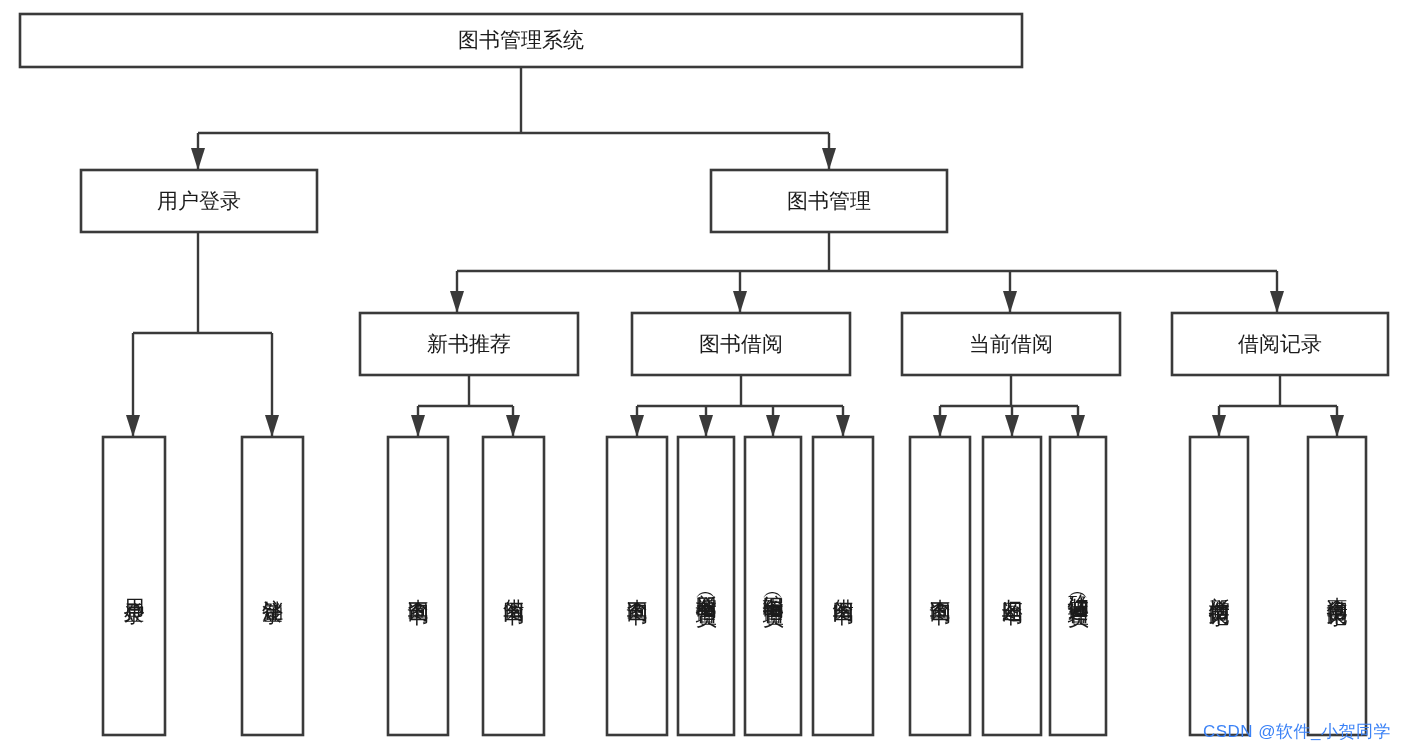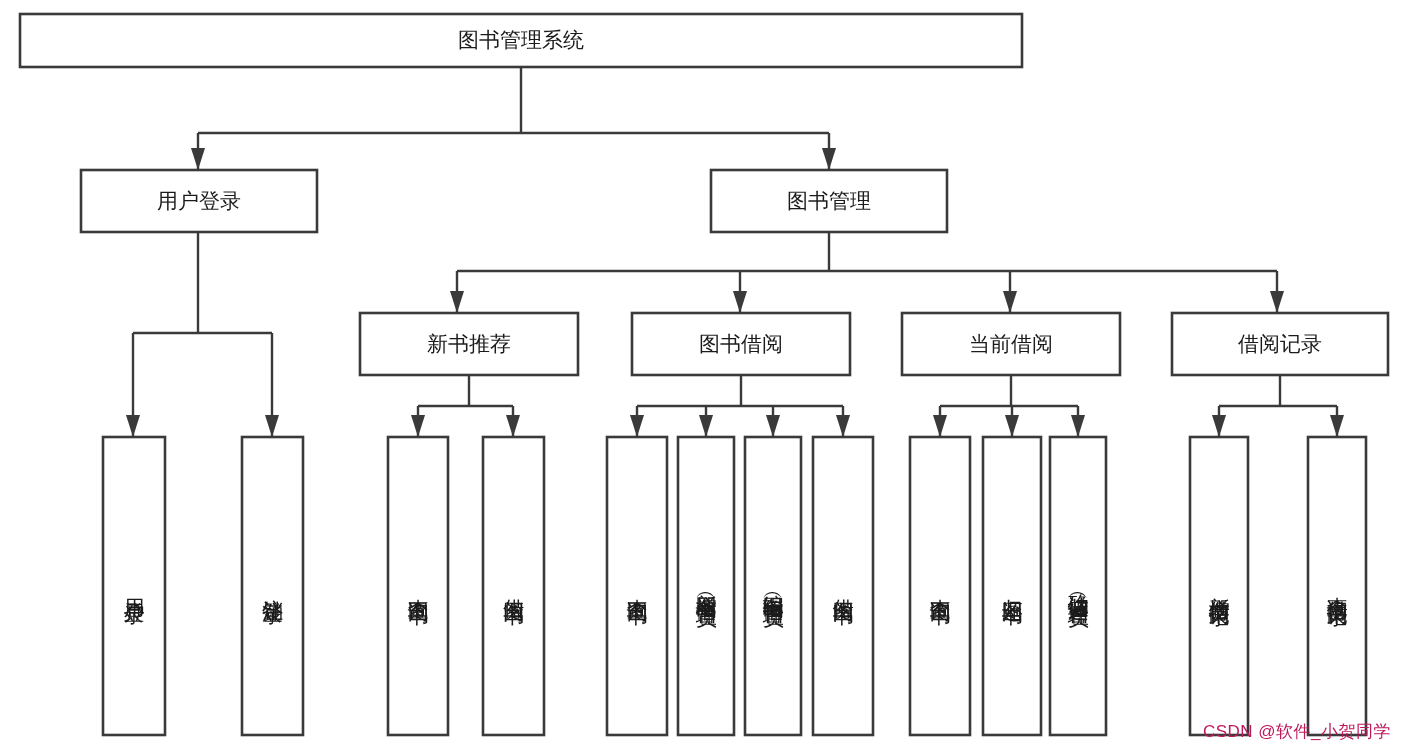--- a/index.html
+++ b/index.html
@@ -65,21 +65,21 @@
     align-items: center;
     justify-content: center;
     pointer-events: none;
   }
   .watermark {
     position: absolute;
     right: 14px;
     bottom: 4px;
     font-family: "Liberation Sans", "DejaVu Sans", sans-serif;
     font-size: 17px;
-    color: #be185d;
+    color: #3b82f6;
     letter-spacing: 0.5px;
     white-space: nowrap;
   }
 </style>
 </head>
 <body>
 
 <div id="diagram-root">
 
   <svg class="diagram-canvas" viewBox="0 0 1405 747">

